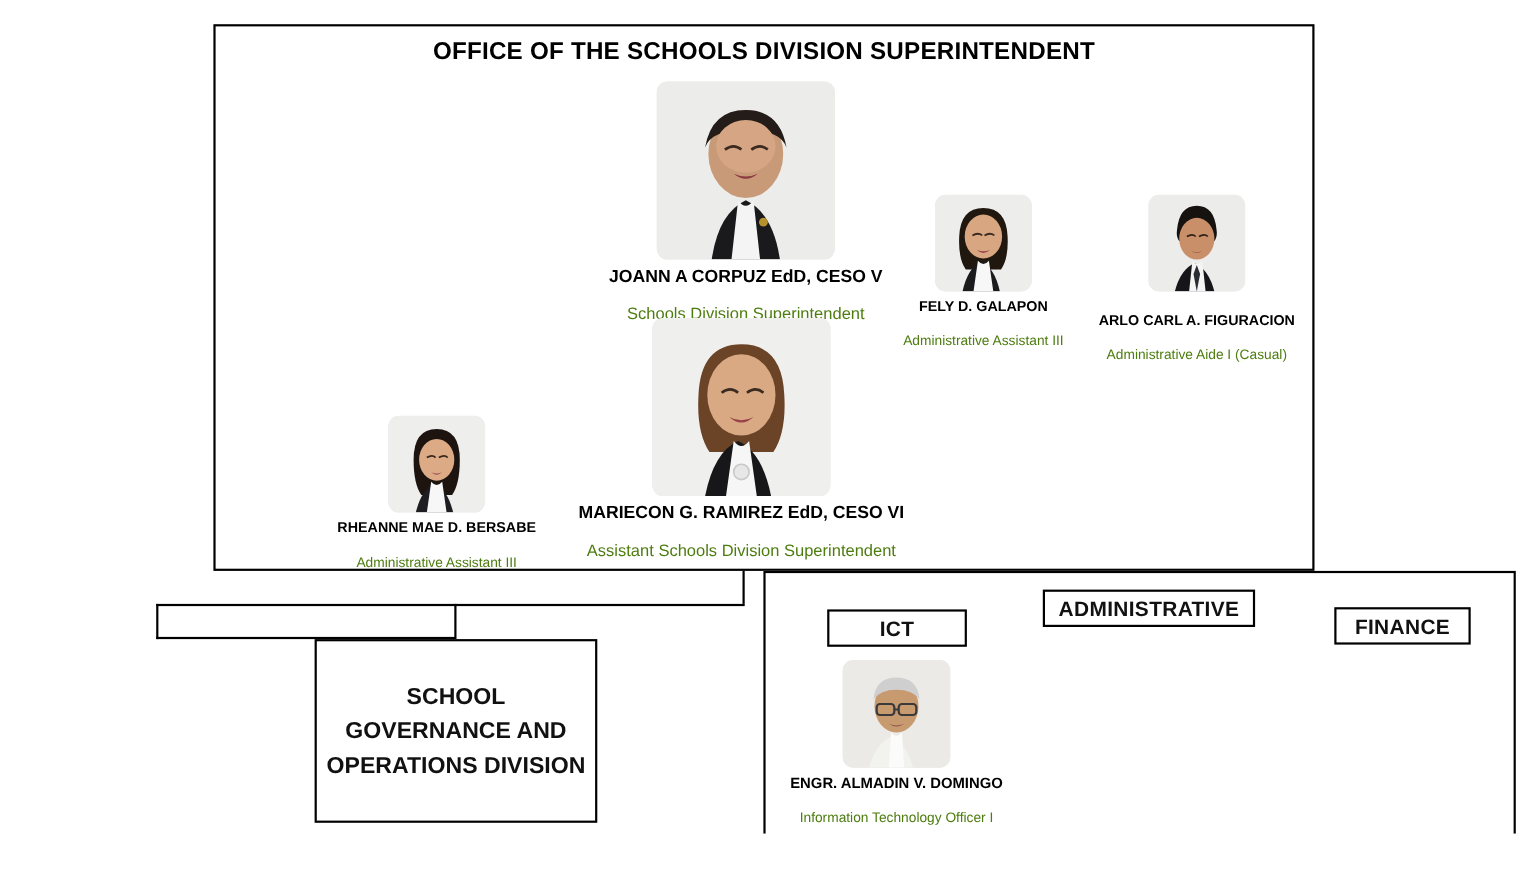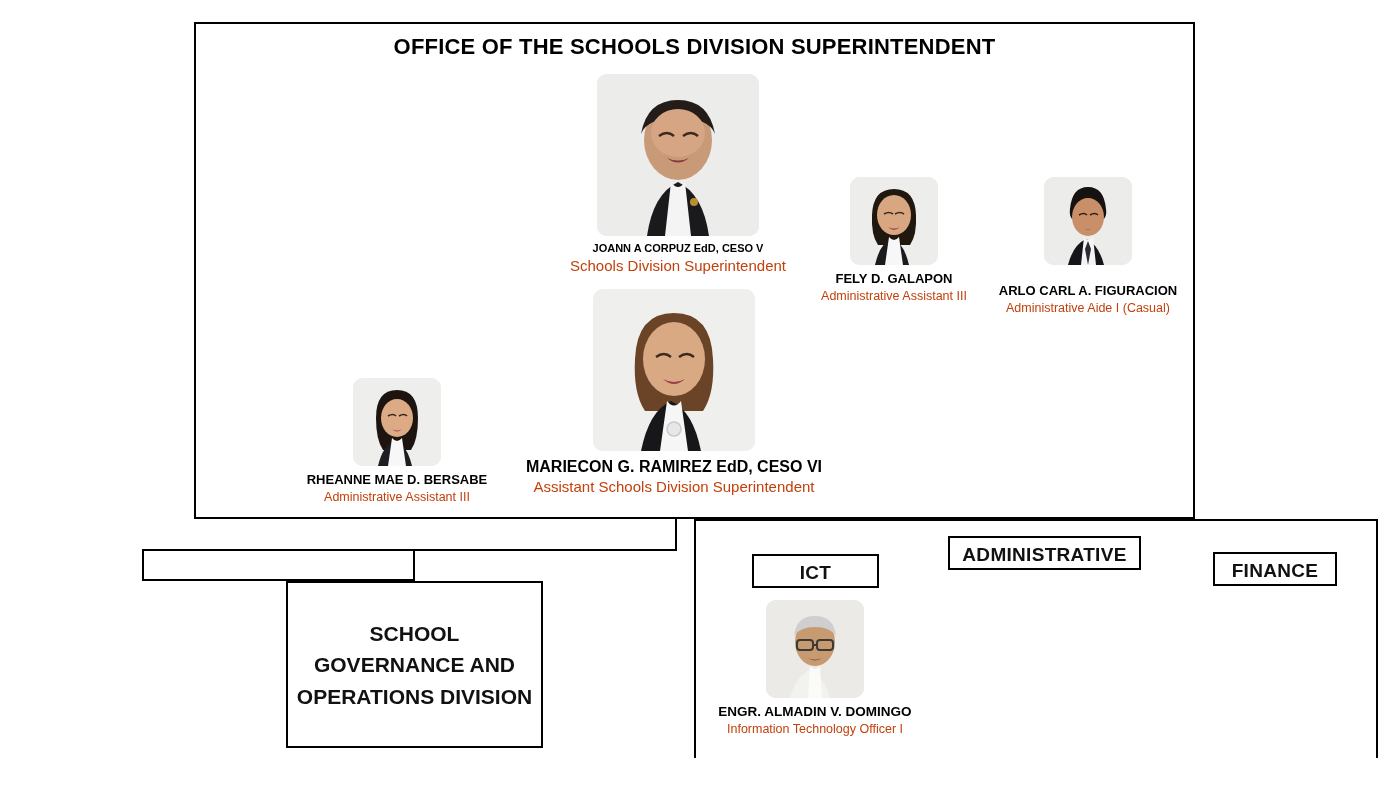--- a/index.html
+++ b/index.html
@@ -64,29 +64,29 @@
     position: relative;
   }
   .photo svg { display: block; }
   .pname {
     font-weight: bold;
     color: #000000;
     line-height: 1.2;
     margin-top: 6px;
   }
   .prole {
-    color: #c2410c;
+    color: #4d7c0f;
     line-height: 1.25;
-    margin-top: 2px;
+    margin-top: 16px;
   }
 
   
   #p-sds { left: 502px; top: 74px; width: 352px; }
   #p-sds .photo { width: 162px; height: 162px; }
-  #p-sds .pname { font-size: 11px; }
+  #p-sds .pname { font-size: 16px; }
   #p-sds .prole { font-size: 15px; font-weight: normal; }
 
   
   #p-asds { left: 498px; top: 289px; width: 352px; }
   #p-asds .photo { width: 162px; height: 162px; }
   #p-asds .pname { font-size: 16px; }
   #p-asds .prole { font-size: 15px; font-weight: normal; }
 
   
   #p-fely { left: 794px; top: 177px; width: 200px; }

